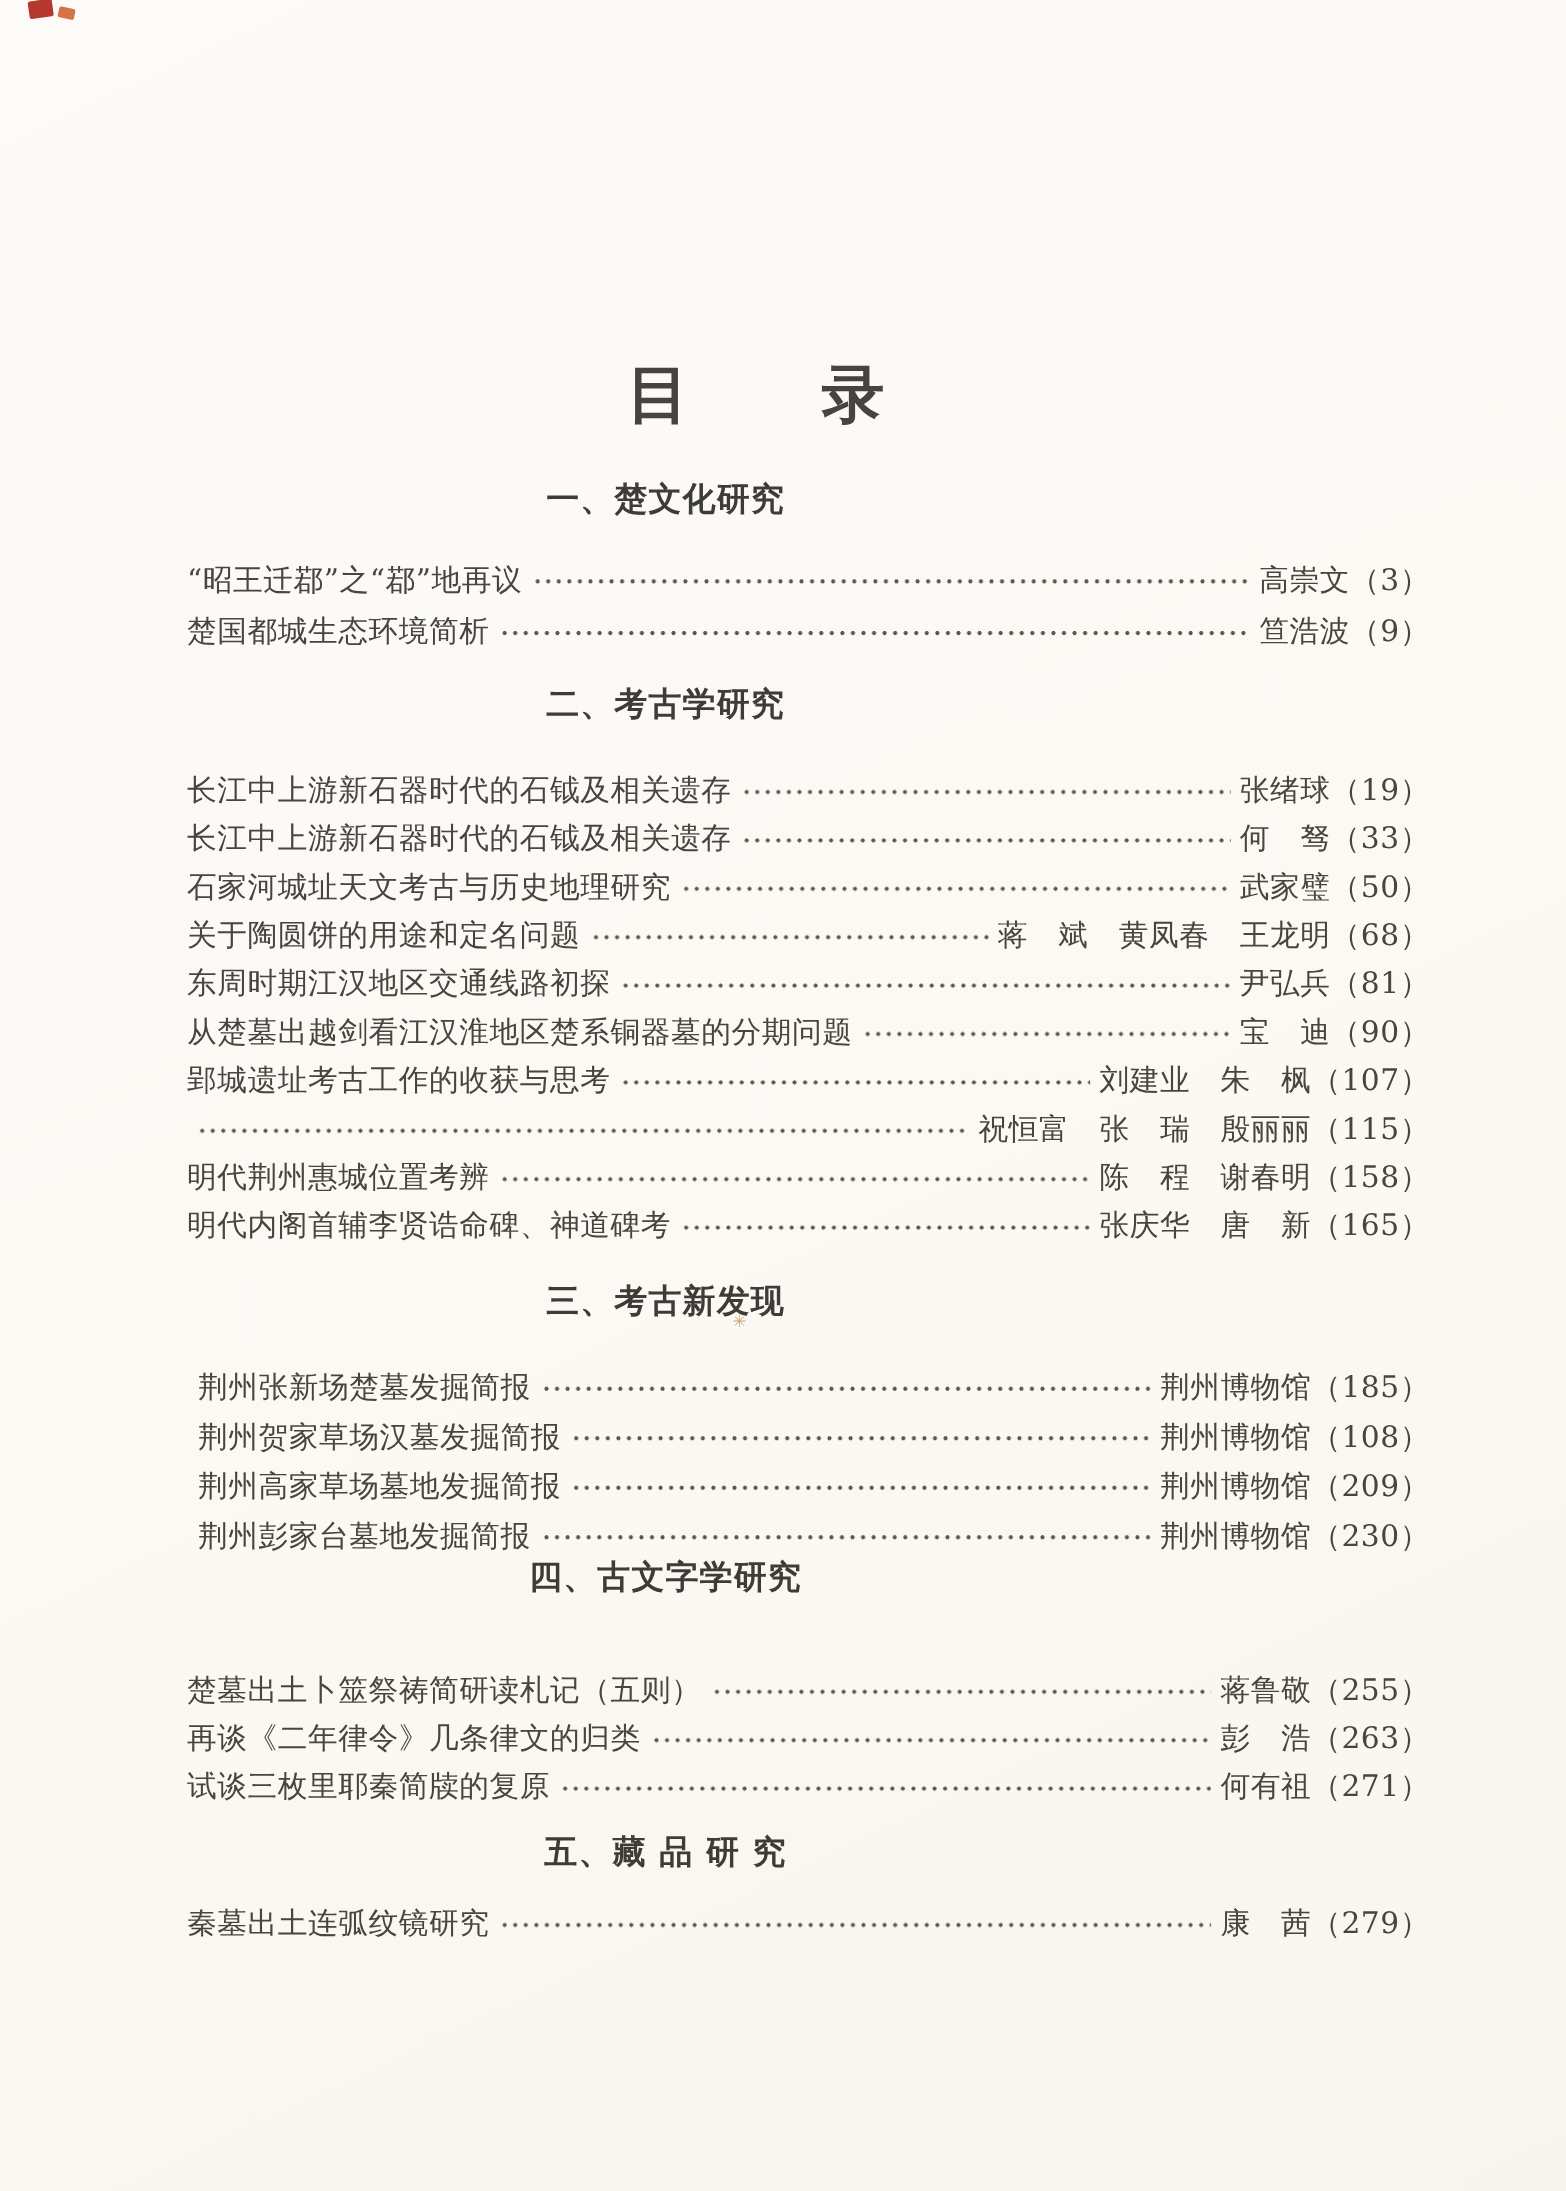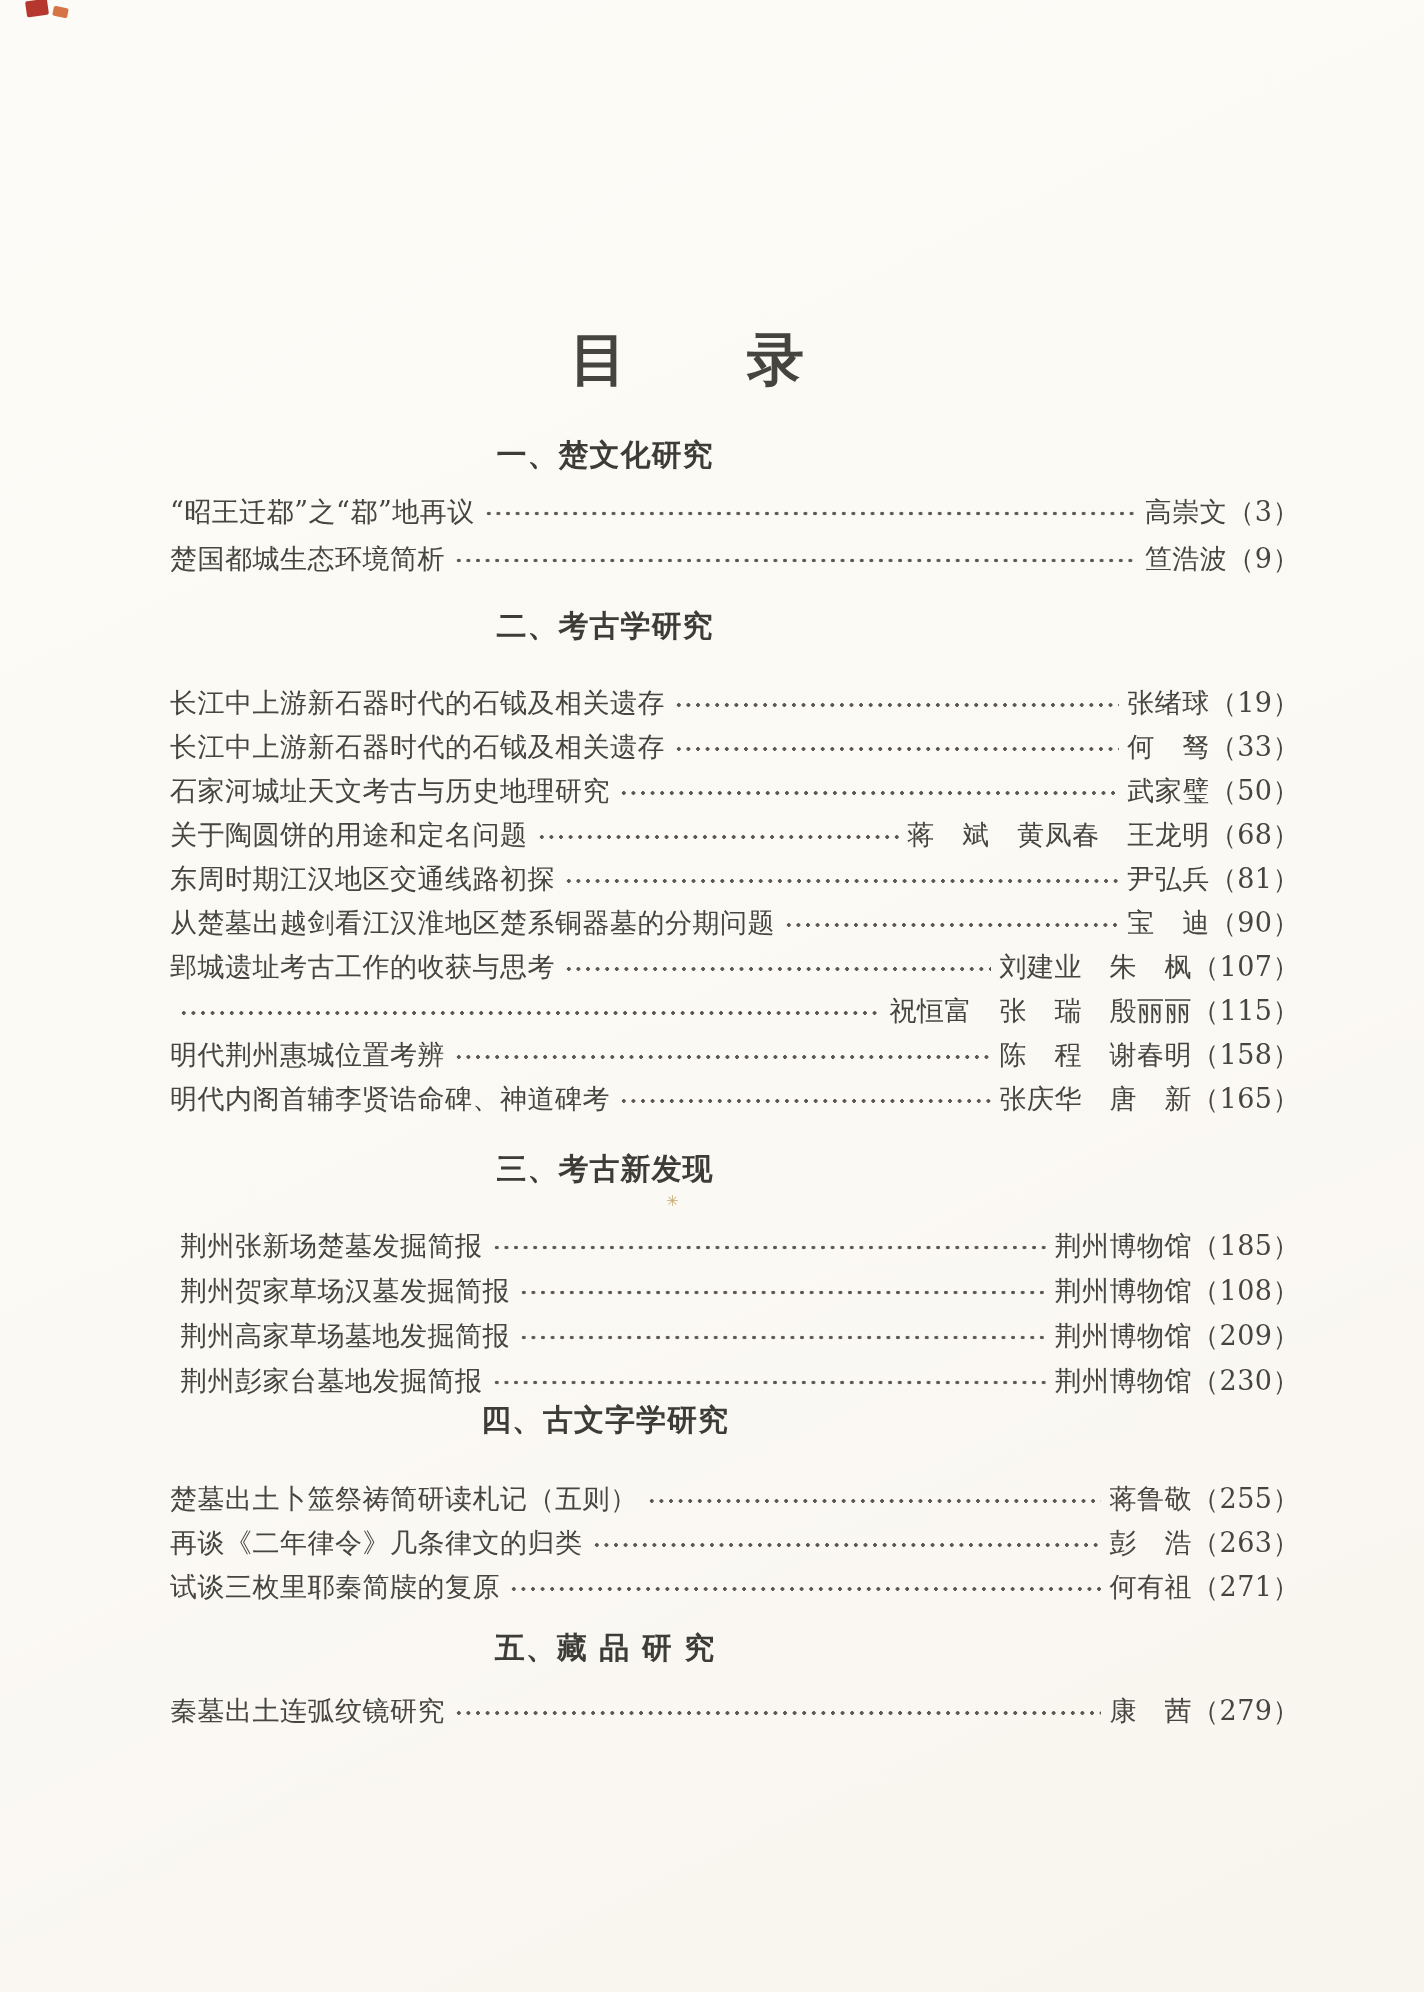--- a/index.html
+++ b/index.html
@@ -66,27 +66,27 @@
   .entry .a{flex:0 0 auto;white-space:pre;letter-spacing:.5px;}
   .entry .dots{
     flex:1 1 auto;align-self:stretch;
     margin:0 8px 0 7px;
     background-image:radial-gradient(circle,#5b5750 1.6px,rgba(0,0,0,0) 2.1px);
     background-size:9.6px 100%;
     background-repeat:repeat-x;
     background-position:2px 2px;
   }
   .s1 h2{margin-top:48px;}
-  .s1 .entries{margin-top:16px;}
+  .s1 .entries{margin-top:31px;}
   .s2 h2{margin-top:27px;text-align:center;}
   .s2 .entries{margin-top:38px;}
   .s3 h2{margin-top:31px;}
   .s3 .entries{margin-top:37px;margin-left:10px;}
   .s4 h2{}
-  .s4 .entries{margin-top:40px;}
+  .s4 .entries{margin-top:62px;}
   .s5 h2{margin-top:22px;}
   .s5 .entries{margin-top:24px;}
 </style>
 </head>
 <body>
 
 <div class="page">
   <div class="mark-red"></div>
   <div class="mark-orange"></div>
   <div class="smudge">✳</div>

